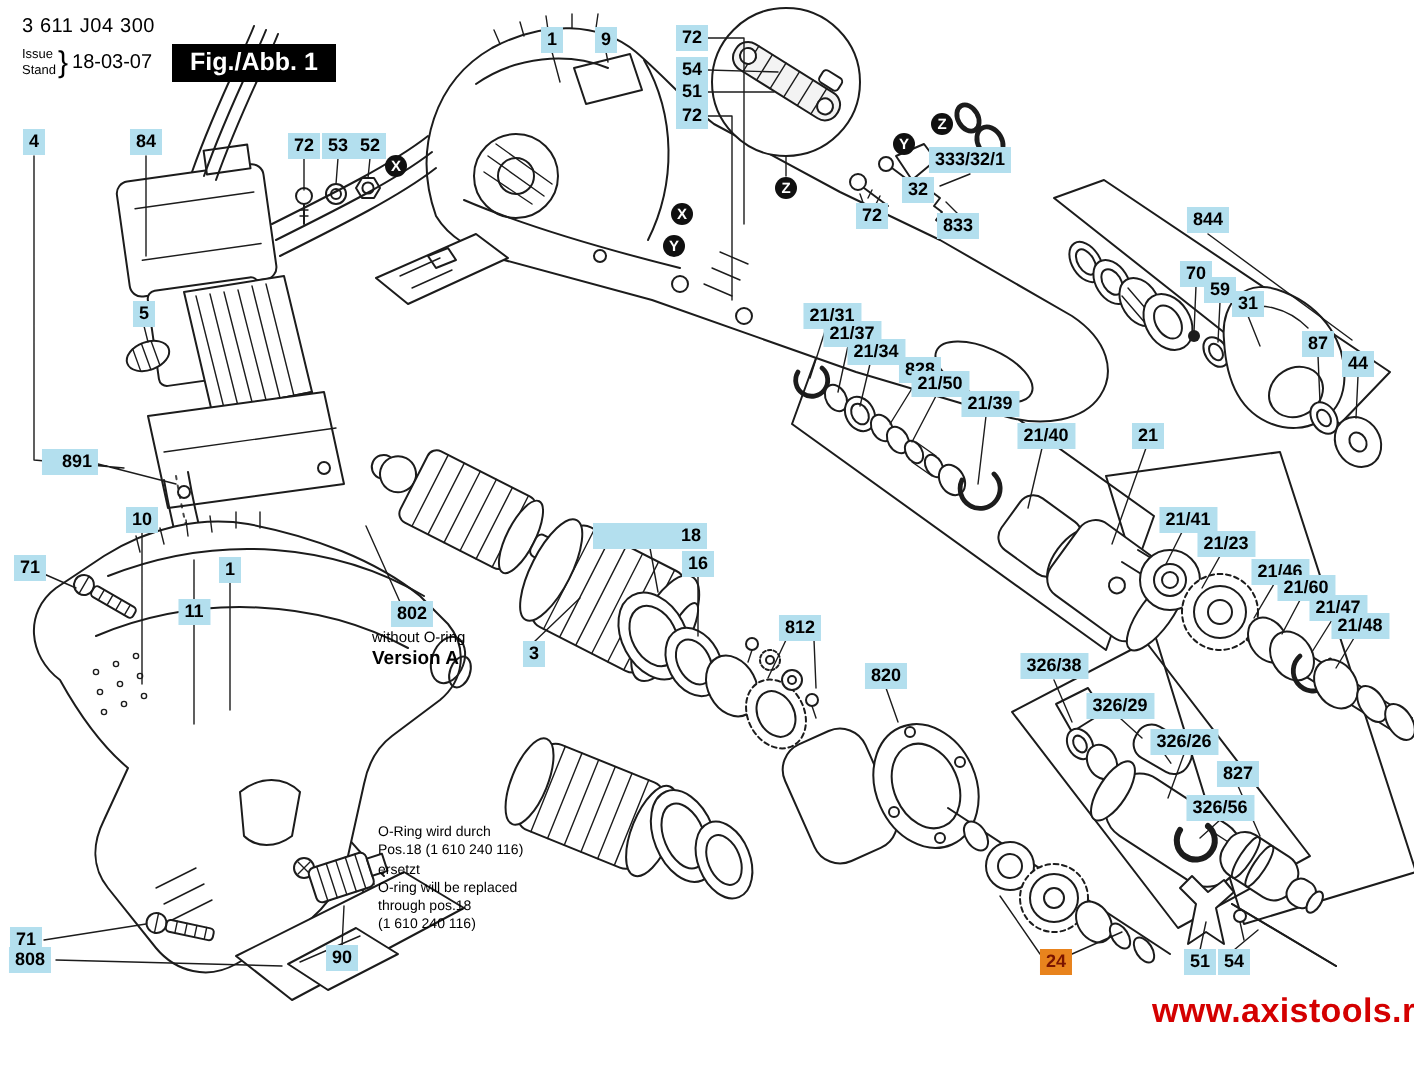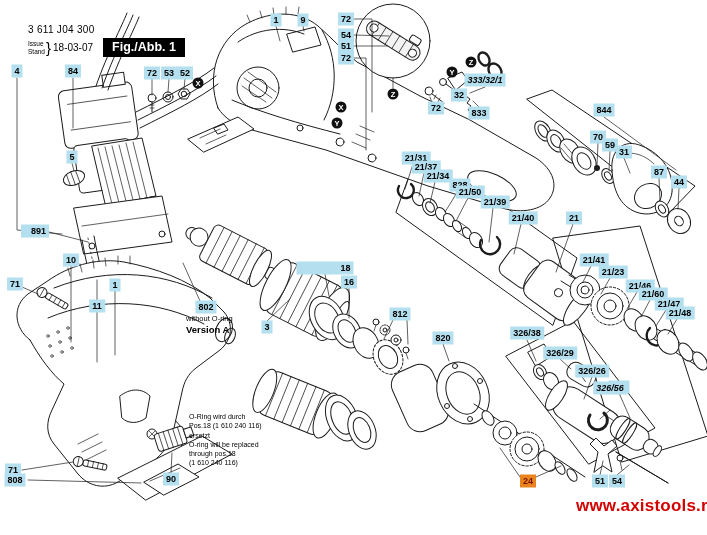--- a/index.html
+++ b/index.html
@@ -12,21 +12,21 @@
   #diagram .fd{fill:#1c1c1c;stroke:none;}
   #diagram .thin{stroke-width:0.7;}
   #diagram .th2{stroke-width:2.4;}
   #diagram .th3{stroke-width:3;}
   .callout{position:absolute;transform:translate(-50%,-50%);background:var(--label-bg,#b3dfee);
            color:#000;font-size:9px;font-weight:bold;line-height:1;padding:2px 3px;white-space:nowrap;z-index:5;}
   .callout.hl{background:var(--hl-bg,#e8831d);color:var(--hl-text,#7a1400);}
   .refpt{position:absolute;transform:translate(-50%,-50%);width:11px;height:11px;border-radius:50%;
          background:#101010;color:#fff;font-size:7.5px;font-weight:bold;display:flex;
          align-items:center;justify-content:center;z-index:4;}
-  .titleblock{position:absolute;left:28px;top:8px;z-index:6;margin-top:16px;}
+  .titleblock{position:absolute;left:11px;top:8px;z-index:6;}
   .partno{font-size:10px;letter-spacing:0.3px;}
   .issuerow{display:flex;align-items:center;margin-top:3px;}
   .issuewords{font-size:6.5px;line-height:1.15;}
   .brace{font-size:15px;margin:0 2px 0 1px;}
   .issuedate{font-size:10px;}
   .figbox{background:var(--fig-bg,#000);color:var(--fig-text,#fff);font-weight:bold;font-size:12.5px;
           padding:2px 9px 3px 9px;margin-left:10px;}
   .notices{position:absolute;left:622px;top:16px;font-size:7.4px;line-height:1.4;z-index:6;}
   .noteblock{position:absolute;left:189px;top:412px;width:90px;font-size:7px;line-height:1.33;z-index:6;}
   .v802{position:absolute;left:186px;top:314px;z-index:6;}
@@ -395,21 +395,21 @@
       <div class="callout" style="left: 73px; top: 71px;">84</div>
       <div class="callout" style="left: 152px; top: 73px;">72</div>
       <div class="callout" style="left: 169px; top: 73px;">53</div>
       <div class="callout" style="left: 185px; top: 73px;">52</div>
       <div class="callout" style="left: 276px; top: 20px;">1</div>
       <div class="callout" style="left: 303px; top: 20px;">9</div>
       <div class="callout" style="left: 346px; top: 19px;">72</div>
       <div class="callout" style="left: 346px; top: 35px;">54</div>
       <div class="callout" style="left: 346px; top: 46px;">51</div>
       <div class="callout" style="left: 346px; top: 58px;">72</div>
-      <div class="callout" style="left: 485px; top: 80px; font-style: italic;">333/32/1</div>
+      <div class="callout" style="left: 485px; top: 80px;">333/32/1</div>
       <div class="callout" style="left: 459px; top: 95px;">32</div>
       <div class="callout" style="left: 436px; top: 108px;">72</div>
       <div class="callout" style="left: 479px; top: 113px;">833</div>
       <div class="callout" style="left: 604px; top: 110px;">844</div>
       <div class="callout" style="left: 598px; top: 137px;">70</div>
       <div class="callout" style="left: 610px; top: 145px;">59</div>
       <div class="callout" style="left: 624px; top: 152px;">31</div>
       <div class="callout" style="left: 659px; top: 172px;">87</div>
       <div class="callout" style="left: 679px; top: 182px;">44</div>
       <div class="callout" style="left: 416px; top: 158px;">21/31</div>
@@ -435,21 +435,21 @@
       <div class="callout" style="left: 206px; top: 307px;">802</div>
       <div class="callout" style="left: 267px; top: 327px;">3</div>
       <div class="callout" style="left: 325px; top: 268px; padding-left: 44px;">18</div>
       <div class="callout" style="left: 349px; top: 282px;">16</div>
       <div class="callout" style="left: 400px; top: 314px;">812</div>
       <div class="callout" style="left: 443px; top: 338px;">820</div>
       <div class="callout" style="left: 527px; top: 333px;">326/38</div>
       <div class="callout" style="left: 560px; top: 353px;">326/29</div>
       <div class="callout" style="left: 592px; top: 371px;">326/26</div>
       <div class="callout" style="left: 619px; top: 387px;">827</div>
-      <div class="callout" style="left: 610px; top: 388px; font-style: italic;">326/56</div>
+      <div class="callout" style="left: 610px; top: 404px;">326/56</div>
       <div class="callout" style="left: 13px; top: 470px;">71</div>
       <div class="callout" style="left: 15px; top: 480px;">808</div>
       <div class="callout" style="left: 171px; top: 479px;">90</div>
       <div class="callout hl" style="left: 528px; top: 481px;">24</div>
       <div class="callout" style="left: 600px; top: 481px;">51</div>
       <div class="callout" style="left: 617px; top: 481px;">54</div>
     </div>
 
   <div>
       <div class="refpt" style="left: 198px; top: 83px;">X</div>

